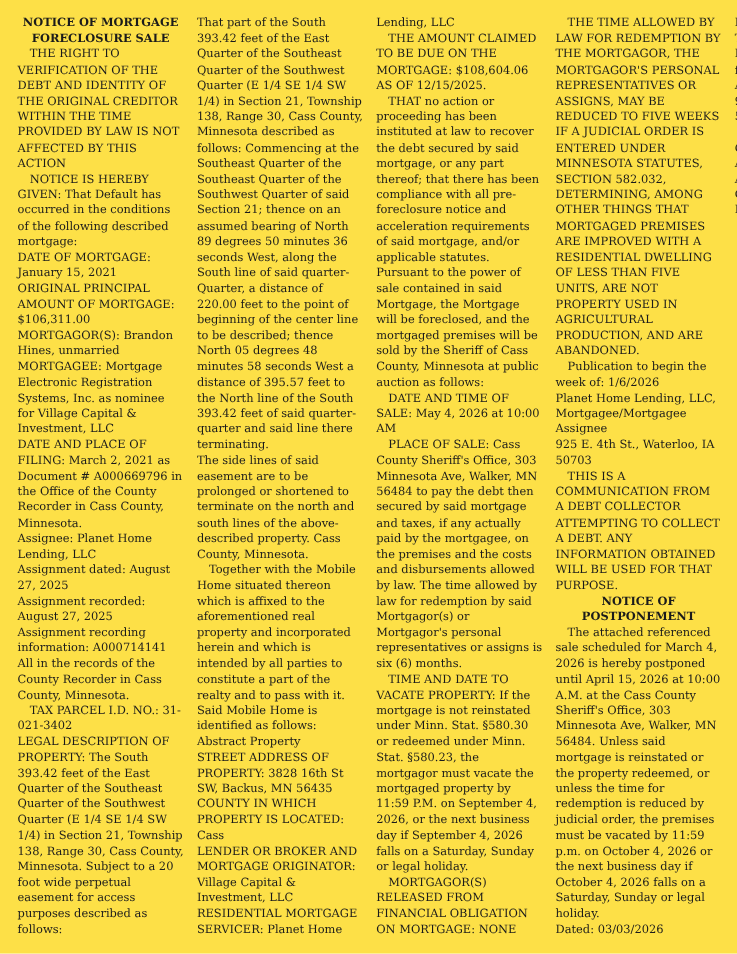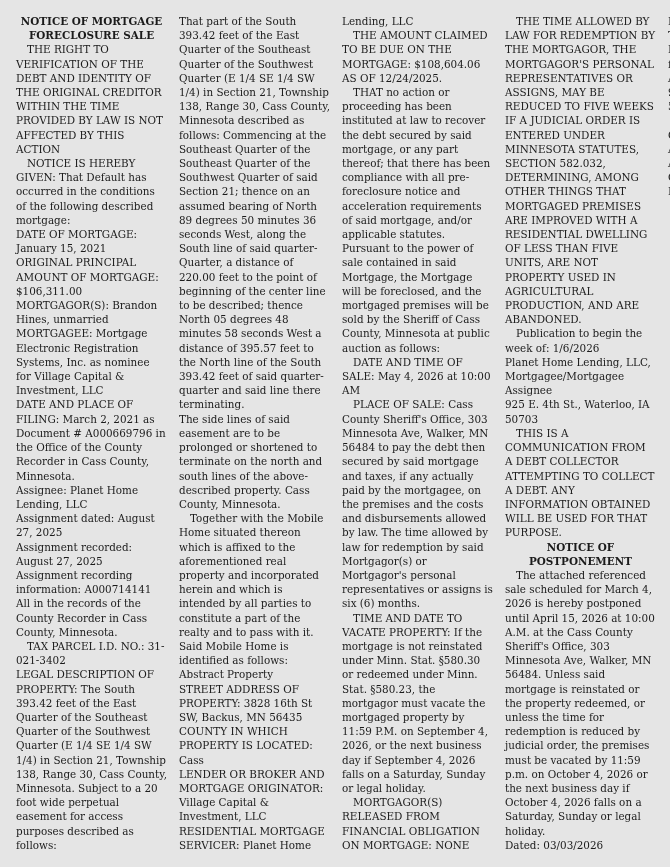--- a/index.html
+++ b/index.html
@@ -4,21 +4,21 @@
 <style>
   html, body {
     margin: 0;
     padding: 0;
     background: #ffffff;
   }
   .page {
     width: 670px;
     height: 867px;
     box-sizing: border-box;
-    background: #e5e5e5;
+    background: #fde047;
     color: #1b1b1b;
     padding: 14px 14px 10px 16px;
     overflow: hidden;
     font-family: "DejaVu Serif", "Liberation Serif", serif;
   }
   .columns {
     height: 843px;
     column-count: 4;
     column-gap: 12px;
     column-fill: auto;
@@ -66,21 +66,21 @@
     <p class="ind">TAX PARCEL I.D. NO.: 31-021-3402</p>
     <p>LEGAL DESCRIPTION OF PROPERTY: The South 393.42 feet of the East Quarter of the Southeast Quarter of the Southwest Quarter (E 1/4 SE 1/4 SW 1/4) in Section 21, Township 138, Range 30, Cass County, Minnesota. Subject to a 20 foot wide perpetual easement for access purposes described as follows:</p>
     <p>That part of the South 393.42 feet of the East Quarter of the Southeast Quarter of the Southwest Quarter (E 1/4 SE 1/4 SW 1/4) in Section 21, Township 138, Range 30, Cass County, Minnesota described as follows: Commencing at the Southeast Quarter of the Southeast Quarter of the Southwest Quarter of said Section 21; thence on an assumed bearing of North 89 degrees 50 minutes 36 seconds West, along the South line of said quarter-Quarter, a distance of 220.00 feet to the point of beginning of the center line to be described; thence North 05 degrees 48 minutes 58 seconds West a distance of 395.57 feet to the North line of the South 393.42 feet of said quarter-quarter and said line there terminating.</p>
     <p>The side lines of said easement are to be prolonged or shortened to terminate on the north and south lines of the above-described property. Cass County, Minnesota.</p>
     <p class="ind">Together with the Mobile Home situated thereon which is affixed to the aforementioned real property and incorporated herein and which is intended by all parties to constitute a part of the realty and to pass with it. Said Mobile Home is identified as follows:</p>
     <p>Abstract Property</p>
     <p>STREET ADDRESS OF PROPERTY: 3828 16th St SW, Backus, MN 56435</p>
     <p>COUNTY IN WHICH PROPERTY IS LOCATED: Cass</p>
     <p>LENDER OR BROKER AND MORTGAGE ORIGINATOR: Village Capital &amp; Investment, LLC</p>
     <p>RESIDENTIAL MORTGAGE SERVICER: Planet Home Lending, LLC</p>
-    <p class="ind">THE AMOUNT CLAIMED TO BE DUE ON THE MORTGAGE: $108,604.06 AS OF 12/24/2025.</p>
+    <p class="ind">THE AMOUNT CLAIMED TO BE DUE ON THE MORTGAGE: $108,604.06 AS OF 12/15/2025.</p>
     <p class="ind">THAT no action or proceeding has been instituted at law to recover the debt secured by said mortgage, or any part thereof; that there has been compliance with all pre-foreclosure notice and acceleration requirements of said mortgage, and/or applicable statutes. Pursuant to the power of sale contained in said Mortgage, the Mortgage will be foreclosed, and the mortgaged premises will be sold by the Sheriff of Cass County, Minnesota at public auction as follows:</p>
     <p class="ind">DATE AND TIME OF SALE: May 4, 2026 at 10:00 AM</p>
     <p class="ind">PLACE OF SALE: Cass County Sheriff's Office, 303 Minnesota Ave, Walker, MN 56484 to pay the debt then secured by said mortgage and taxes, if any actually paid by the mortgagee, on the premises and the costs and disbursements allowed by law. The time allowed by law for redemption by said Mortgagor(s) or Mortgagor's personal representatives or assigns is six (6) months.</p>
     <p class="ind">TIME AND DATE TO VACATE PROPERTY: If the mortgage is not reinstated under Minn. Stat. §580.30 or redeemed under Minn. Stat. §580.23, the mortgagor must vacate the mortgaged property by 11:59 P.M. on September 4, 2026, or the next business day if September 4, 2026 falls on a Saturday, Sunday or legal holiday.</p>
     <p class="ind">MORTGAGOR(S) RELEASED FROM FINANCIAL OBLIGATION ON MORTGAGE: NONE</p>
     <p class="ind">THE TIME ALLOWED BY LAW FOR REDEMPTION BY THE MORTGAGOR, THE MORTGAGOR'S PERSONAL REPRESENTATIVES OR ASSIGNS, MAY BE REDUCED TO FIVE WEEKS IF A JUDICIAL ORDER IS ENTERED UNDER MINNESOTA STATUTES, SECTION 582.032, DETERMINING, AMONG OTHER THINGS THAT MORTGAGED PREMISES ARE IMPROVED WITH A RESIDENTIAL DWELLING OF LESS THAN FIVE UNITS, ARE NOT PROPERTY USED IN AGRICULTURAL PRODUCTION, AND ARE ABANDONED.</p>
     <p class="ind">Publication to begin the week of: 1/6/2026</p>
     <p>Planet Home Lending, LLC, Mortgagee/Mortgagee Assignee</p>
     <p>925 E. 4th St., Waterloo, IA 50703</p>
     <p class="ind">THIS IS A COMMUNICATION FROM A DEBT COLLECTOR ATTEMPTING TO COLLECT A DEBT. ANY INFORMATION OBTAINED WILL BE USED FOR THAT PURPOSE.</p>

